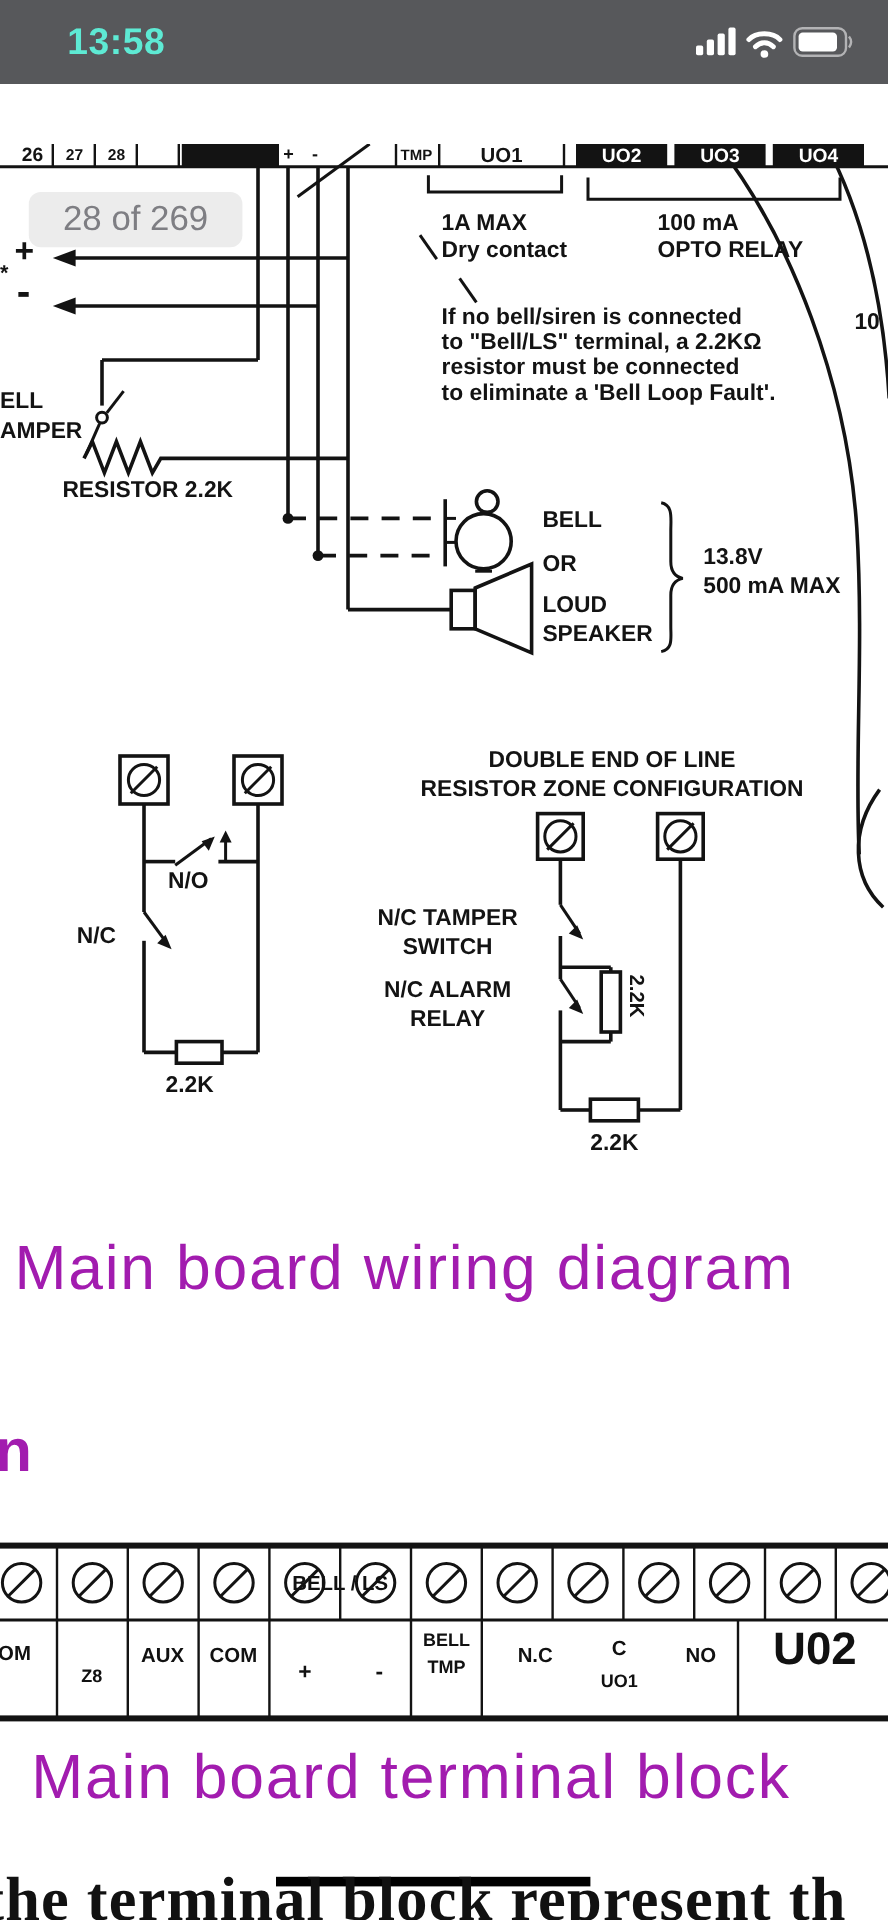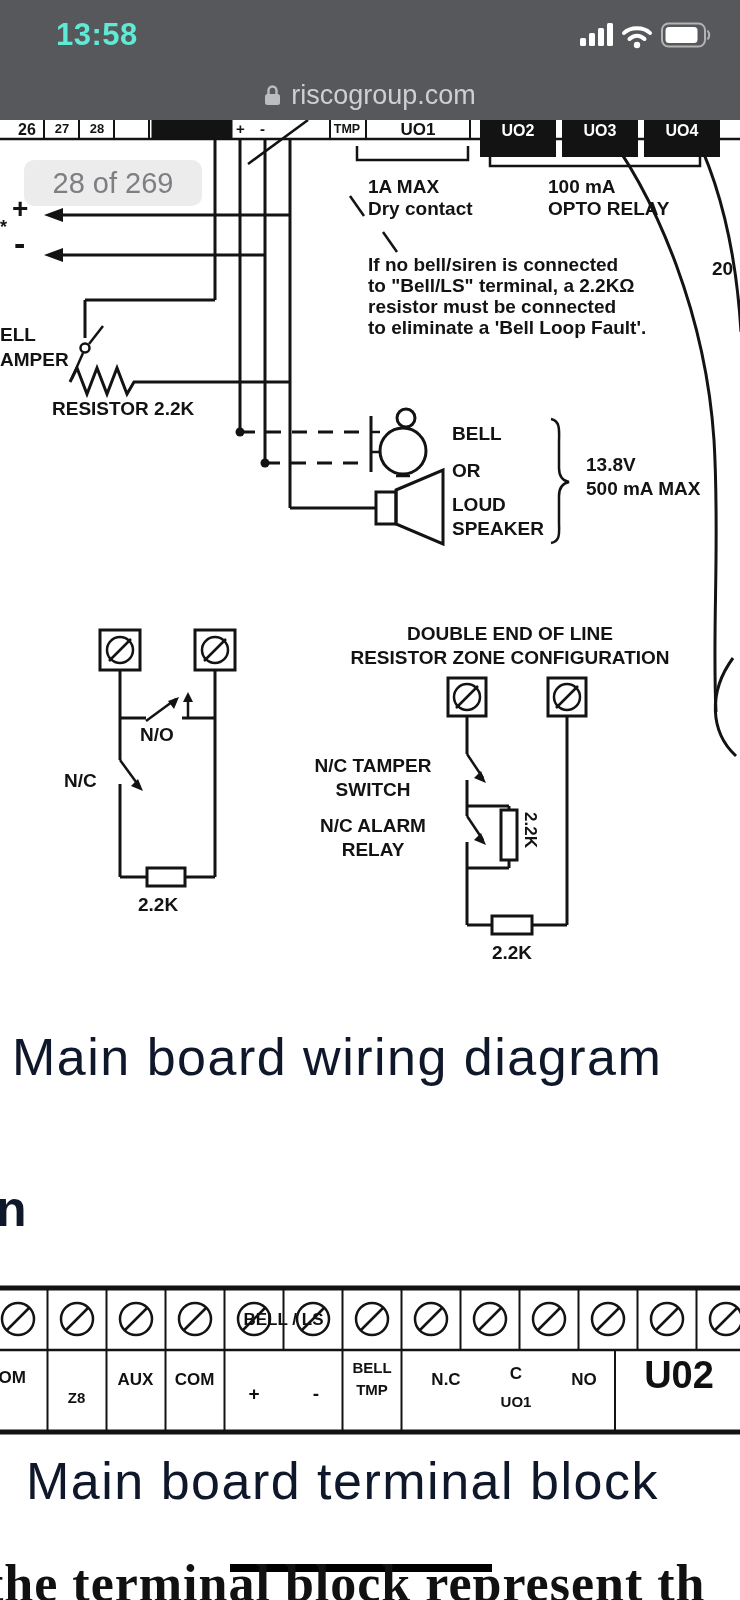--- a/index.html
+++ b/index.html
@@ -16,27 +16,27 @@
   .domain { color:#CFCFD3; font-size:27px; }
 
   
   .content { position:absolute; left:0; top:120px; width:740px; height:1480px; background:#fff; color:#131313; }
   .wires { position:absolute; left:0; top:0; }
 
   .badge { position:absolute; left:24px; top:40px; width:178px; height:46px; background:#ECECEC;
            border-radius:10px; color:#7E7E83; font-size:29px; display:flex; align-items:center; justify-content:center; }
 
   .strip-lbl { position:absolute; font-weight:700; color:#131313; text-align:center; }
-  .uo-box { position:absolute; top:0; height:37px; width:76px; background:#131313; color:#fff;
+  .uo-box { position:absolute; top:0; height:20px; width:76px; background:#131313; color:#fff;
             font-weight:700; font-size:16px; text-align:center; line-height:21px; }
 
   .lbl { position:absolute; font-weight:700; font-size:19px; line-height:22px; white-space:pre-line; color:#131313; }
   .lbl.ctr { text-align:center; }
 
-  .cap { position:absolute; color:#0f172a; letter-spacing:1.5px; font-size:52px; line-height:62px; white-space:nowrap; }
+  .cap { position:absolute; color:#a21caf; letter-spacing:1.5px; font-size:52px; line-height:62px; white-space:nowrap; }
 
   .tb-lbl { position:absolute; font-weight:700; font-size:17px; color:#111; text-align:center; line-height:20px; }
 
   .redact { position:absolute; left:230px; top:1444px; width:262px; height:8px; background:#000; }
   .serif-partial { position:absolute; left:-14px; top:1438px; font-family:"Liberation Serif", serif;
                    font-weight:700; font-size:52px; line-height:52px; letter-spacing:1px; white-space:nowrap; color:#111; }
 </style>
 </head>
 <body>
 
@@ -57,27 +57,20 @@
         <circle cx="57" cy="25" r="3.2" fill="#fff"></circle>
       </g>
       <g>
         <rect x="82" y="3.5" width="43" height="23" rx="6.5" stroke="rgba(255,255,255,0.55)" stroke-width="2" fill="none"></rect>
         <rect x="85.5" y="7" width="32" height="16" rx="3.5" fill="#fff"></rect>
         <path d="M127.5,10.5 Q131,15 127.5,19.5" stroke="rgba(255,255,255,0.55)" stroke-width="2" fill="none"></path>
       </g>
     </svg>
   </div>
 
-  <div class="urlbar">
-    <svg width="17" height="23" viewBox="0 0 17 23">
-      <path d="M4.5,10 V6.5 a4,4 0 0 1 8,0 V10" stroke="#BDBDC1" stroke-width="2.4" fill="none"></path>
-      <rect x="1" y="10" width="15" height="11" rx="2.5" fill="#BDBDC1"></rect>
-    </svg>
-    <span class="domain">riscogroup.com</span>
-  </div>
 
   <div class="content">
 
     <svg class="wires" width="740" height="1480" viewBox="0 0 740 1480">
 
       <g stroke="#131313" fill="none">
         <line x1="0" y1="19" x2="740" y2="19" stroke-width="2.5"></line>
         <line x1="44" y1="0" x2="44" y2="19" stroke-width="2"></line>
         <line x1="79" y1="0" x2="79" y2="19" stroke-width="2"></line>
         <line x1="114" y1="0" x2="114" y2="19" stroke-width="2"></line>
@@ -271,21 +264,21 @@
 to eliminate a 'Bell Loop Fault'.</div>
     <div class="lbl" style="left:0;top:202px;line-height:25px">ELL
 AMPER</div>
     <div class="lbl" style="left:52px;top:278px">RESISTOR 2.2K</div>
     <div class="lbl" style="left:452px;top:303px">BELL</div>
     <div class="lbl" style="left:452px;top:340px">OR</div>
     <div class="lbl" style="left:452px;top:373px;line-height:24px">LOUD
 SPEAKER</div>
     <div class="lbl" style="left:586px;top:333px;line-height:24px">13.8V
 500 mA MAX</div>
-    <div class="lbl" style="left:712px;top:138px">20</div>
+    <div class="lbl" style="left:712px;top:138px">10</div>
 
     <div class="lbl" style="left:140px;top:604px">N/O</div>
     <div class="lbl" style="left:64px;top:650px">N/C</div>
     <div class="lbl" style="left:138px;top:774px">2.2K</div>
 
     <div class="lbl ctr" style="left:300px;top:634px;width:146px;line-height:24px">N/C TAMPER
 SWITCH</div>
     <div class="lbl ctr" style="left:330px;top:502px;width:360px;line-height:24px">DOUBLE END OF LINE
 RESISTOR ZONE CONFIGURATION</div>
     <div class="lbl ctr" style="left:300px;top:694px;width:146px;line-height:24px">N/C ALARM

